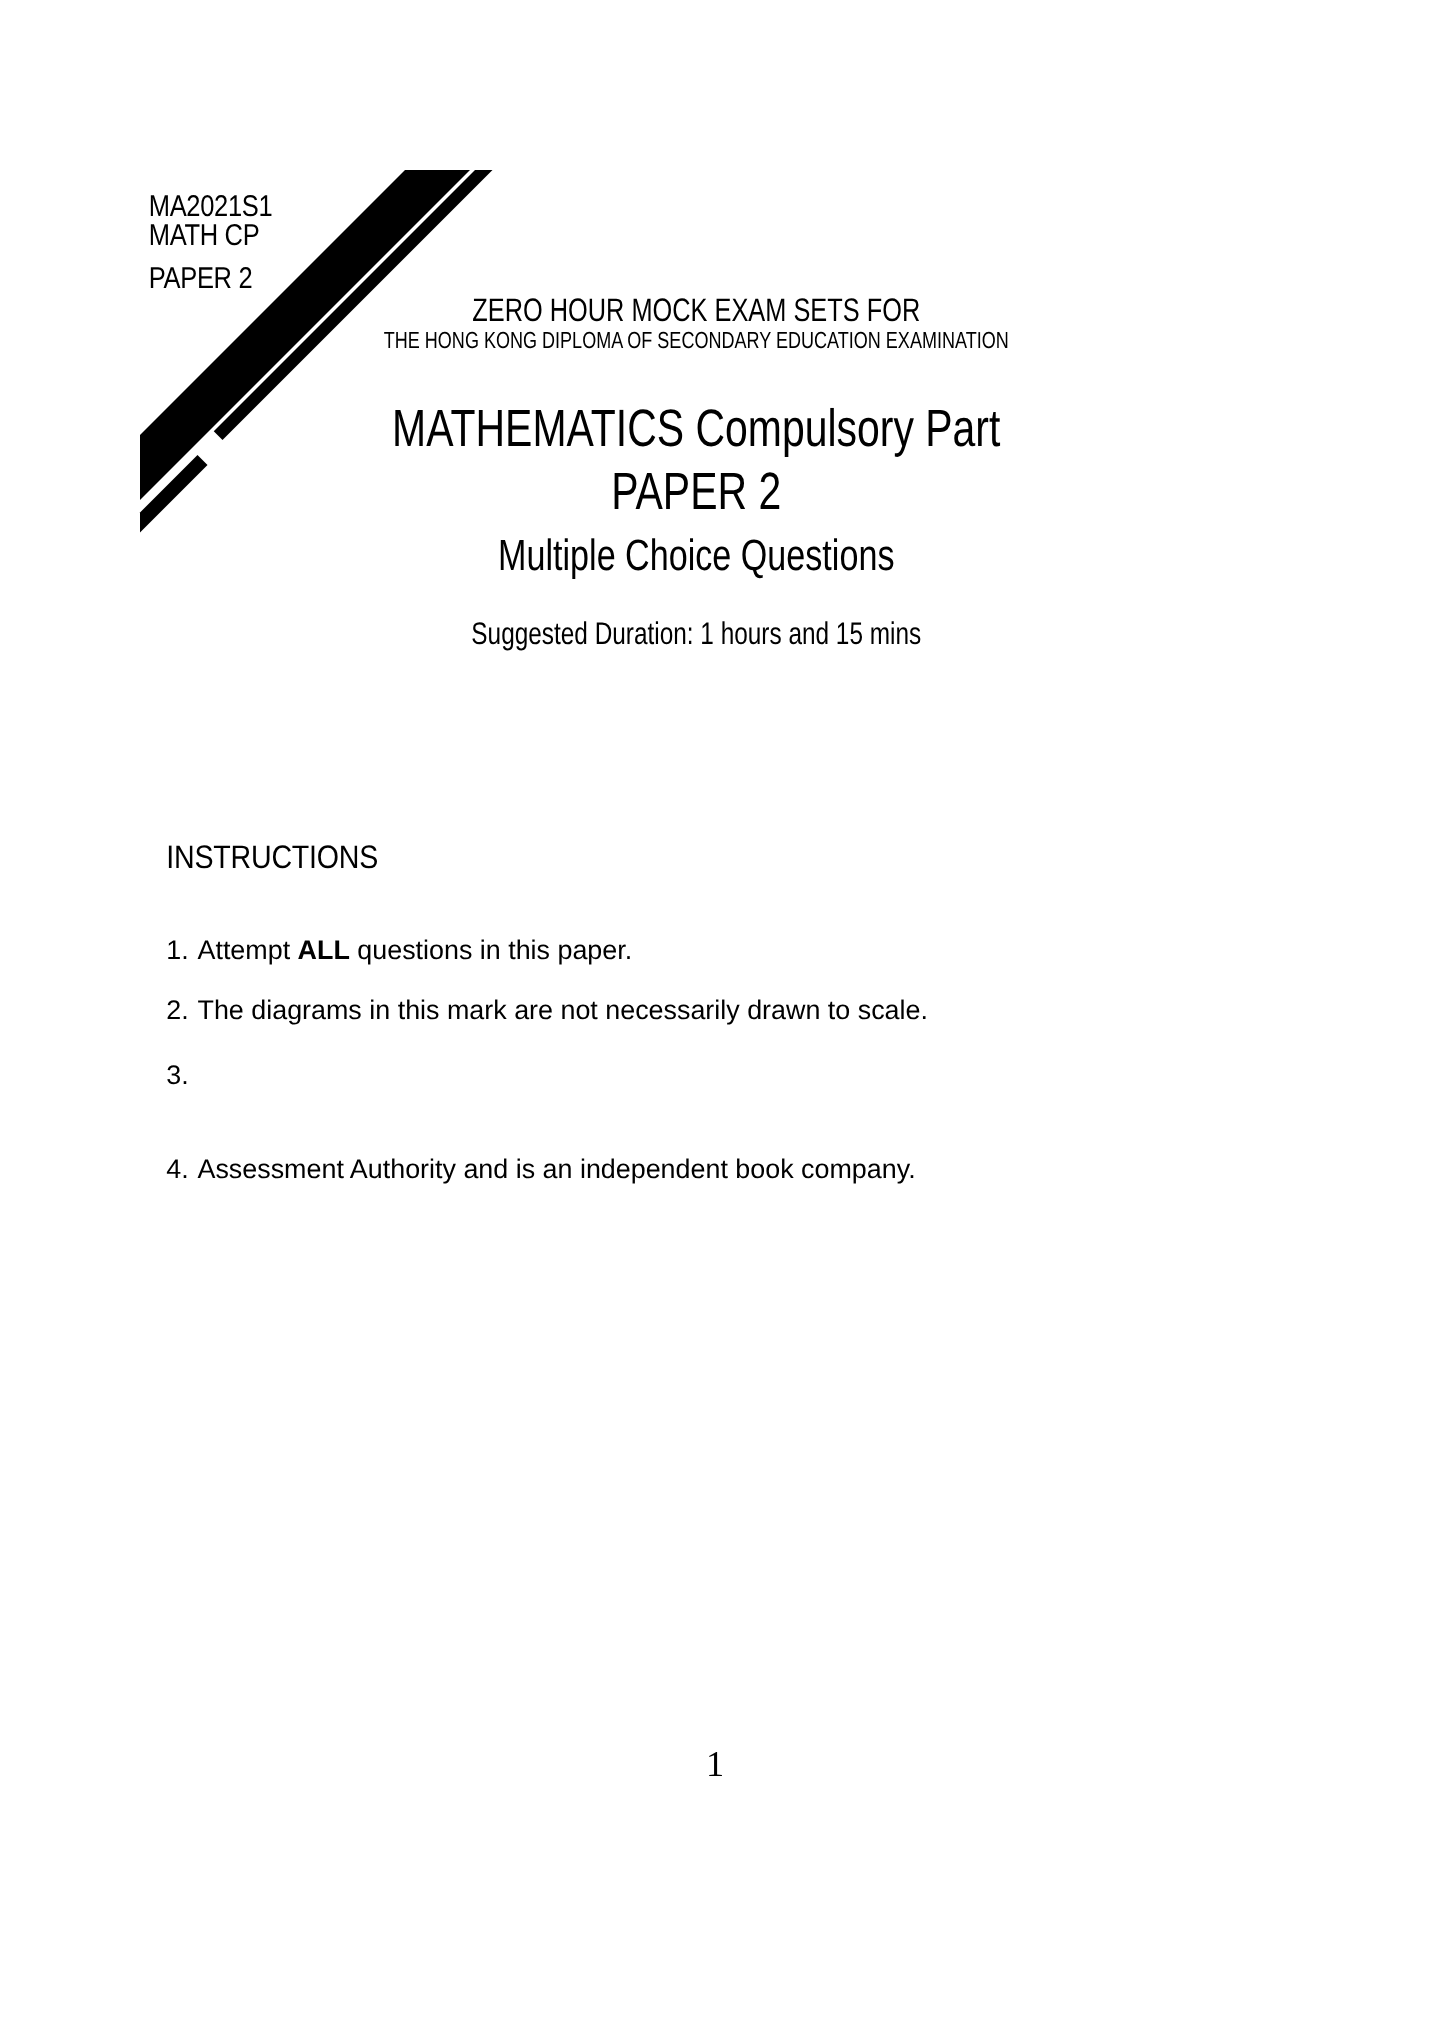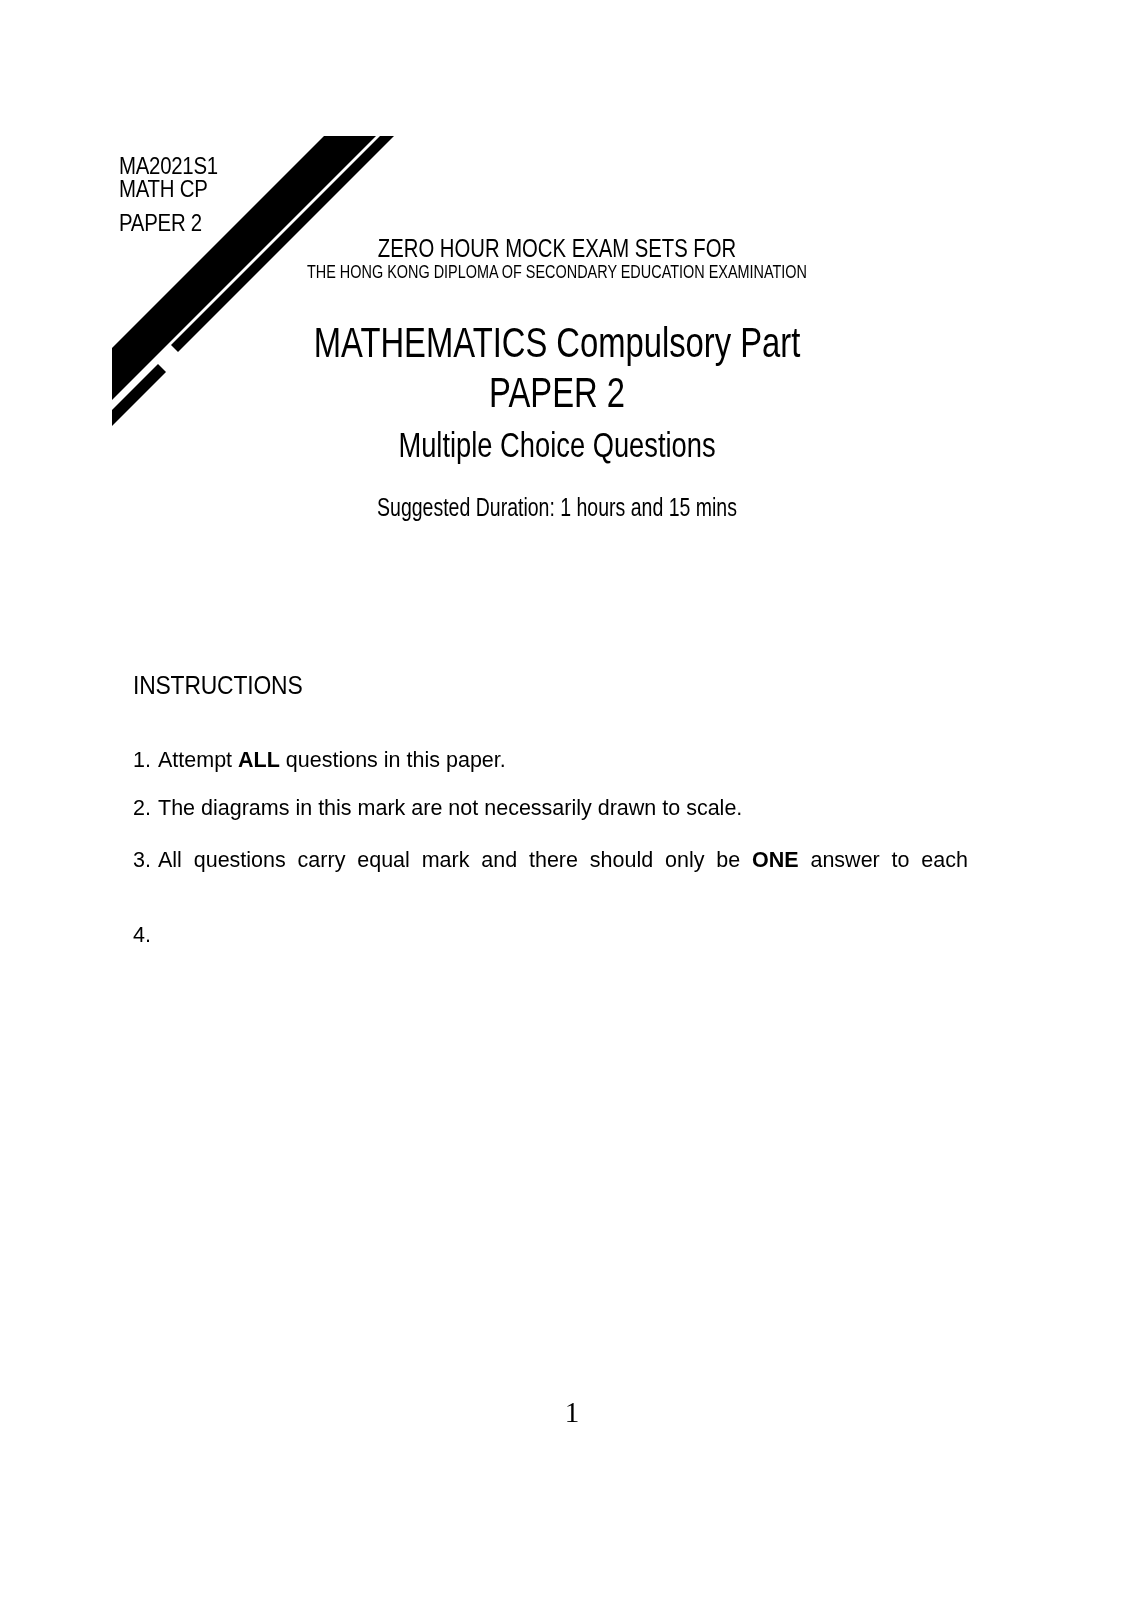--- a/index.html
+++ b/index.html
@@ -87,23 +87,23 @@
 <div class="ins-item" id="item2">
   <span class="ins-num">2.</span>
   <div class="ins-body">
     <span class="line">The diagrams in this mark are not necessarily drawn to scale.</span>
   </div>
 </div>
 
 <div class="ins-item" id="item3">
   <span class="ins-num">3.</span>
   <div class="ins-body">
-    <span class="line just"><span>All questions carry equal mark and there should only be </span><b>ONE</b><span> answer to each</span></span>
   </div>
 </div>
 
 <div class="ins-item" id="item4">
   <span class="ins-num">4.</span>
   <div class="ins-body">
+    <span class="line">Assessment Authority and is an independent book company.</span>
   </div>
 </div>
 
 <div id="page-number">1</div>
 
 </body></html>

